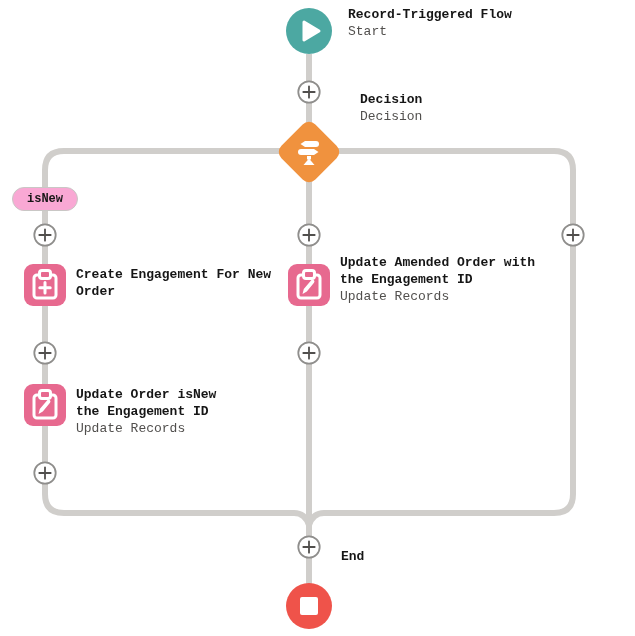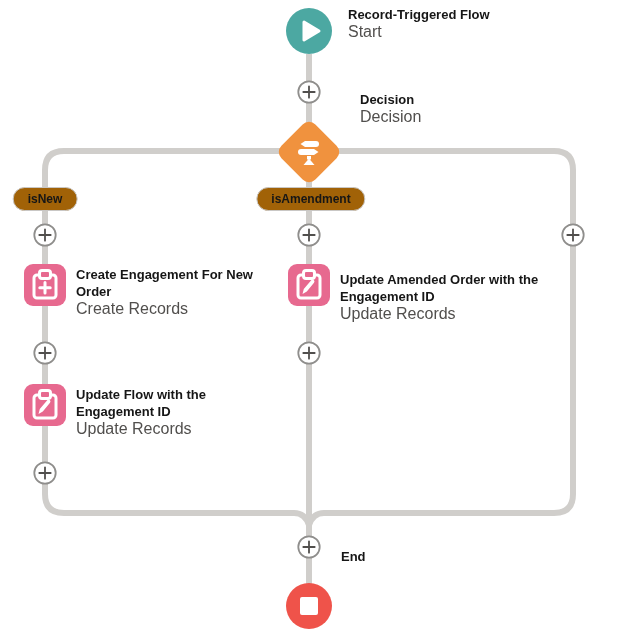--- a/index.html
+++ b/index.html
@@ -1,18 +1,18 @@
 <!DOCTYPE html>
 <html style="--start-teal: #4ca8a2; --decision-orange: #f0923e; --record-pink: #e7698f; --end-red: #ef534a; --connector-gray: #d0cecb; --plus-border: #8f8e8c; --plus-glyph: #514f4d; --title-text: #161616; --subtitle-text: #514f4d;"><head>
 <meta charset="utf-8">
 <style>
   html,body{margin:0;padding:0;background:#fff;}
   .canvas{
     position:relative;width:635px;height:636px;background:#fff;overflow:hidden;
-    font-family:Liberation Sans, sans-serif;
+    font-family:Liberation Mono, monospace;
   }
   .wires{position:absolute;left:0;top:0;z-index:0;}
   .wires path{stroke:var(--connector-gray);stroke-width:6;fill:none;}
 
   
   .circle-node{
     position:absolute;width:46px;height:46px;border-radius:50%;
     z-index:2;border:0;padding:0;cursor:pointer;display:flex;align-items:center;justify-content:center;
   }
   .start-node{background:var(--start-teal);}
@@ -33,28 +33,28 @@
   }
 
   
   .plus{
     position:absolute;width:24px;height:24px;z-index:3;border:0;background:transparent;padding:0;cursor:pointer;line-height:0;
   }
 
   
   .label{position:absolute;z-index:2;}
   .title{font-weight:bold;font-size:13px;line-height:17px;color:var(--title-text);}
-  .sub{font-size:16px;line-height:17px;color:var(--subtitle-text);}
+  .sub{font-size:13px;line-height:17px;color:var(--subtitle-text);}
   .w200{max-width:200px;}
   .w170{max-width:170px;}
 
   
   .pill{
     position:absolute;z-index:2;transform:translateX(-50%);
-    background:#a16207;border:1px solid #c9c7c5;border-radius:13px;
+    background:#f9a8d4;border:1px solid #c9c7c5;border-radius:13px;
     padding:4px 14px;font-size:12px;font-weight:bold;color:var(--title-text);white-space:nowrap;
   }
 </style>
 </head>
 <body>
 
 <div class="canvas">
 
   <svg class="wires" width="635" height="636" viewBox="0 0 635 636">
     <path d="M309 54 V585"></path>
@@ -87,21 +87,20 @@
     <span class="shape"></span>
     <svg width="48" height="48" viewBox="0 0 48 48">
       <path d="M20 13 h11 a3 3 0 0 1 0 6 H20 l-4.5 -3 Z" fill="#fff"></path>
       <path d="M29 21 H16 a3 3 0 0 0 0 6 h13 l4.5 -3 Z" fill="#fff"></path>
       <rect x="22" y="28" width="4" height="3.5" fill="#fff"></rect>
       <path d="M24 30.5 l-5.5 6.5 h11 Z" fill="#fff"></path>
     </svg>
   </button>
 
   <div class="pill" style="left:45px;top:187px">isNew</div>
-  <div class="pill" style="left:311px;top:187px">isAmendment</div>
 
   <button class="plus" style="left:33px;top:223px">
     <svg width="24" height="24" viewBox="0 0 24 24">
       <circle cx="12" cy="12" r="10.7" fill="#fff" stroke="#8f8e8c" stroke-width="1.8"></circle>
       <path d="M12 6.3 V17.7 M6.3 12 H17.7" stroke="#514f4d" stroke-width="1.8" stroke-linecap="round"></path>
     </svg>
   </button>
   <button class="plus" style="left:297px;top:223px">
     <svg width="24" height="24" viewBox="0 0 24 24">
       <circle cx="12" cy="12" r="10.7" fill="#fff" stroke="#8f8e8c" stroke-width="1.8"></circle>
@@ -117,31 +116,30 @@
 
   <button class="sq-node" style="left:24px;top:264px">
     <svg width="42" height="42" viewBox="0 0 42 42">
       <rect x="10" y="11" width="22" height="23" rx="3" fill="none" stroke="#fff" stroke-width="3"></rect>
       <rect x="15.5" y="6.5" width="11" height="8" rx="2.5" fill="#e7698f" stroke="#fff" stroke-width="3"></rect>
       <path d="M21 18.5 V29 M15.8 23.8 H26.2" stroke="#fff" stroke-width="3" stroke-linecap="round"></path>
     </svg>
   </button>
   <div class="label w200" style="left:76px;top:266px">
     <div class="title">Create Engagement For New Order</div>
-    <div class="sub">Create Records</div>
   </div>
 
   <button class="sq-node" style="left:288px;top:264px">
     <svg width="42" height="42" viewBox="0 0 42 42">
       <rect x="10" y="11" width="22" height="23" rx="3" fill="none" stroke="#fff" stroke-width="3"></rect>
       <rect x="15.5" y="6.5" width="11" height="8" rx="2.5" fill="#e7698f" stroke="#fff" stroke-width="3"></rect>
       <path d="M14.5 30 l1.3 -5 7.2 -8.6 a1.9 1.9 0 0 1 3 2.4 l-7.2 8.6 -4.3 2.6 Z" fill="#fff"></path>
     </svg>
   </button>
-  <div class="label w200" style="left:340px;top:271px">
+  <div class="label w200" style="left:340px;top:254px">
     <div class="title">Update Amended Order with the Engagement ID</div>
     <div class="sub">Update Records</div>
   </div>
 
   <button class="plus" style="left:33px;top:341px">
     <svg width="24" height="24" viewBox="0 0 24 24">
       <circle cx="12" cy="12" r="10.7" fill="#fff" stroke="#8f8e8c" stroke-width="1.8"></circle>
       <path d="M12 6.3 V17.7 M6.3 12 H17.7" stroke="#514f4d" stroke-width="1.8" stroke-linecap="round"></path>
     </svg>
   </button>
@@ -153,21 +151,21 @@
   </button>
 
   <button class="sq-node" style="left:24px;top:384px">
     <svg width="42" height="42" viewBox="0 0 42 42">
       <rect x="10" y="11" width="22" height="23" rx="3" fill="none" stroke="#fff" stroke-width="3"></rect>
       <rect x="15.5" y="6.5" width="11" height="8" rx="2.5" fill="#e7698f" stroke="#fff" stroke-width="3"></rect>
       <path d="M14.5 30 l1.3 -5 7.2 -8.6 a1.9 1.9 0 0 1 3 2.4 l-7.2 8.6 -4.3 2.6 Z" fill="#fff"></path>
     </svg>
   </button>
   <div class="label w170" style="left:76px;top:386px">
-    <div class="title">Update Flow with the Engagement ID</div>
+    <div class="title">Update Order isNew the Engagement ID</div>
     <div class="sub">Update Records</div>
   </div>
 
   <button class="plus" style="left:33px;top:461px">
     <svg width="24" height="24" viewBox="0 0 24 24">
       <circle cx="12" cy="12" r="10.7" fill="#fff" stroke="#8f8e8c" stroke-width="1.8"></circle>
       <path d="M12 6.3 V17.7 M6.3 12 H17.7" stroke="#514f4d" stroke-width="1.8" stroke-linecap="round"></path>
     </svg>
   </button>
 

